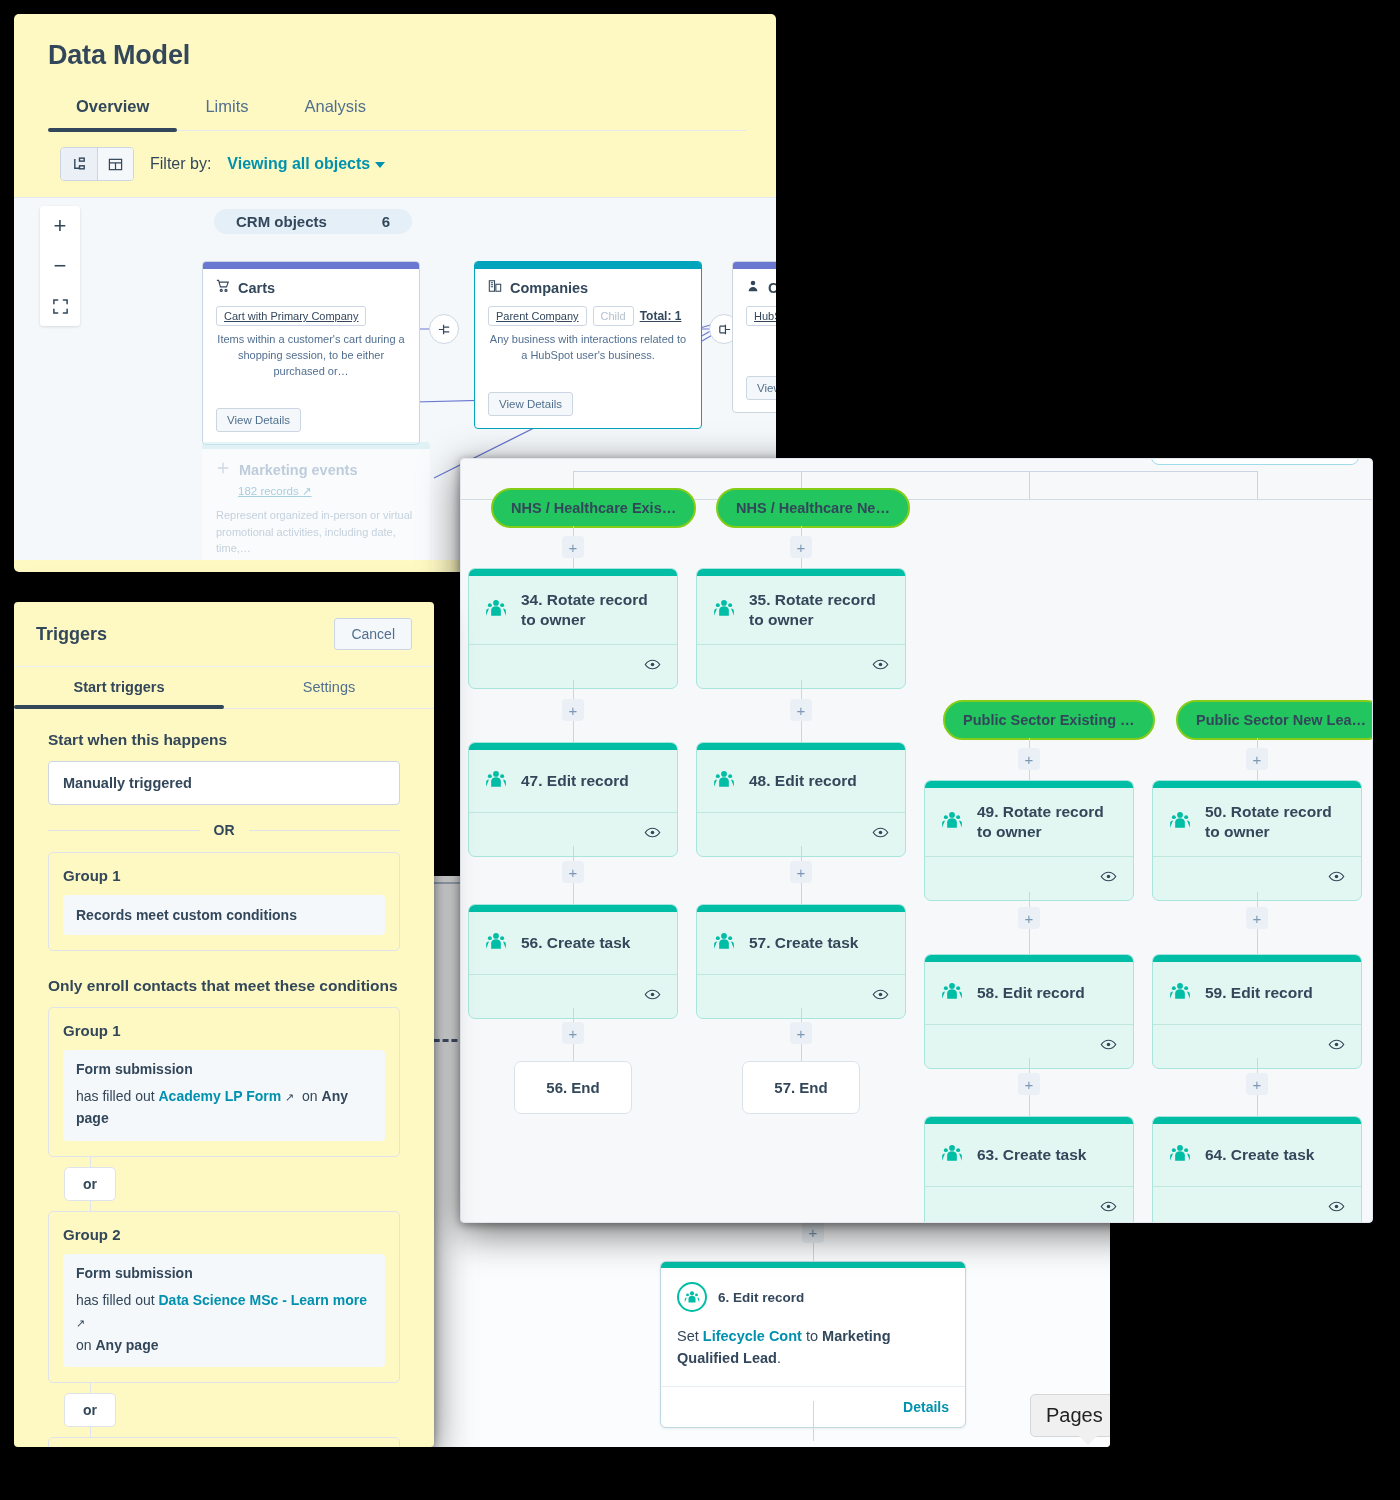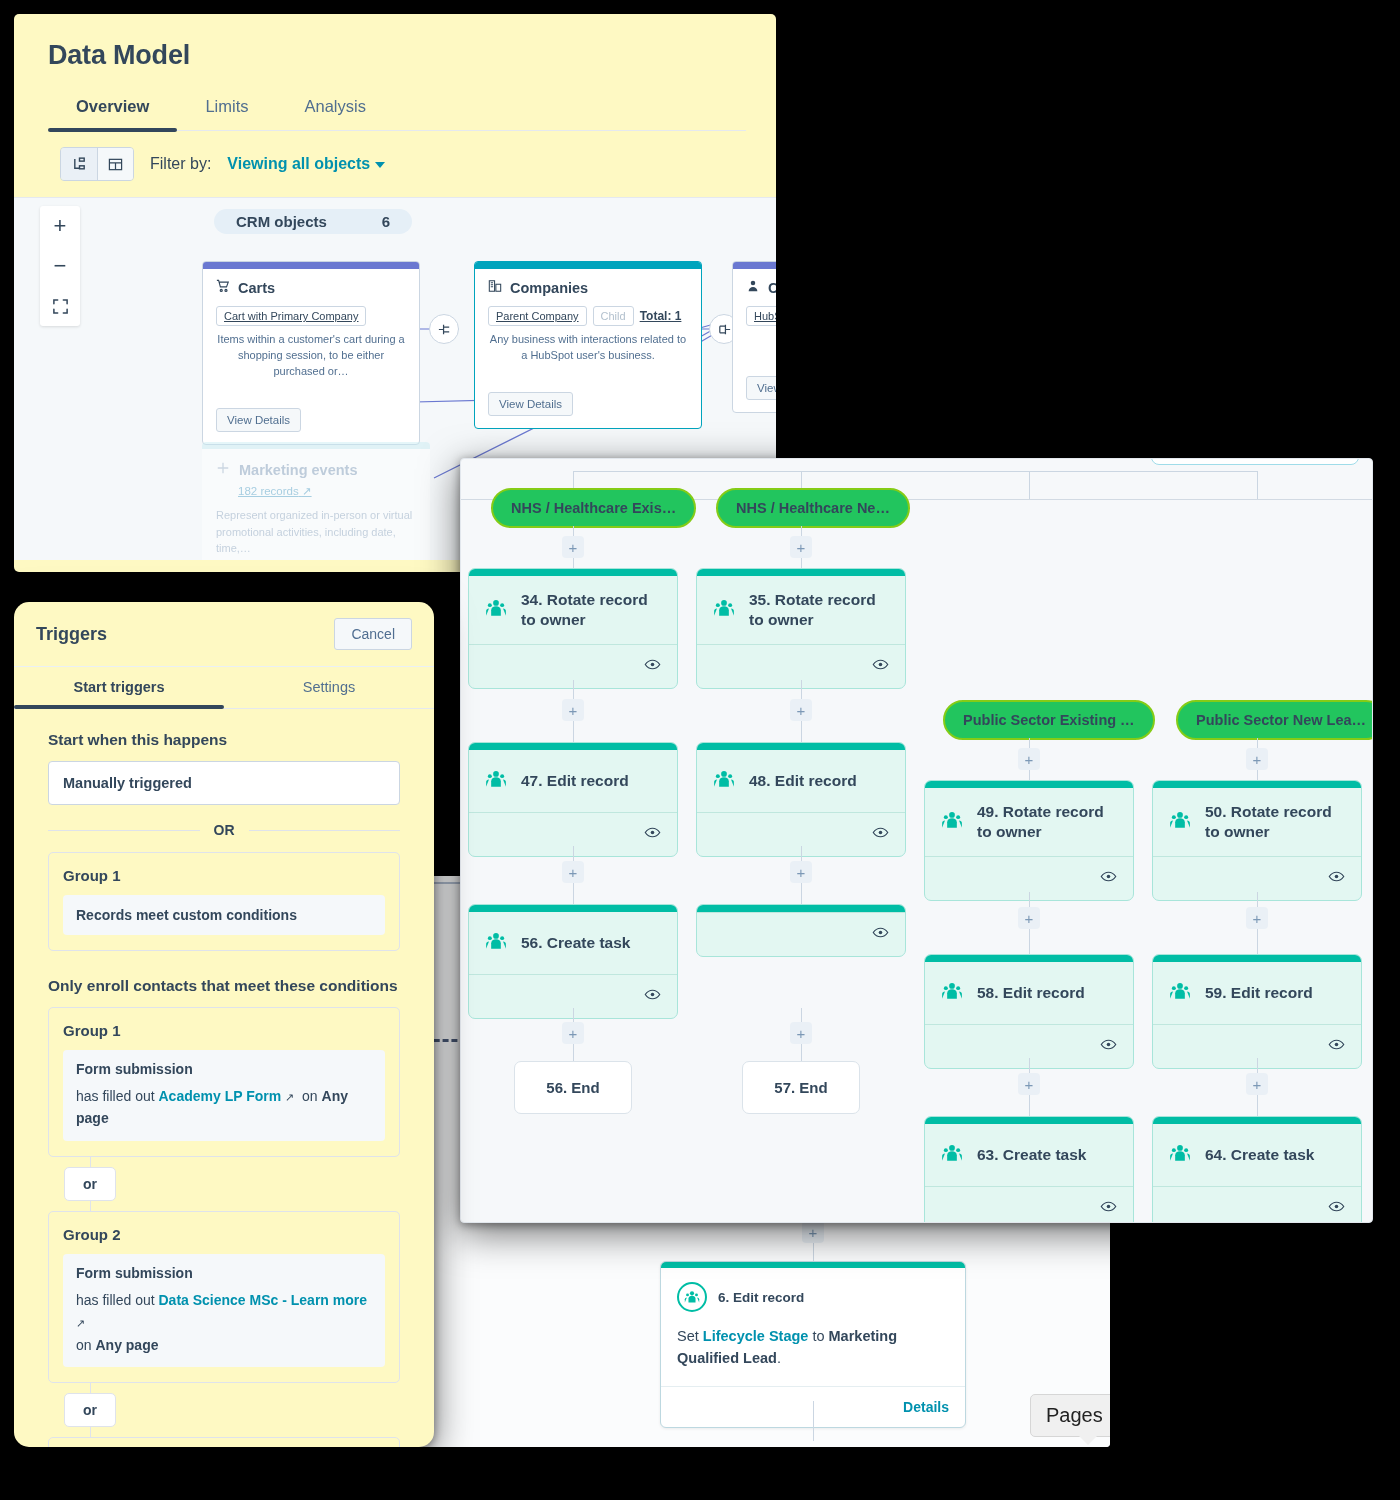--- a/index.html
+++ b/index.html
@@ -109,21 +109,21 @@
     overflow: hidden; opacity: .45;
   }
   .ghost-card .bar { height: 7px; background: #c7ecf2; }
   .ghost-card .body { padding: 12px 14px; }
   .ghost-head { display:flex; align-items:center; gap:9px; font-size: 14.5px; color:#7c98b6; font-weight:600;}
   .ghost-link { font-size: 11.5px; color: #4a9cc4; text-decoration: underline; margin: 6px 0 9px 22px;}
   .ghost-desc { font-size: 11px; line-height: 1.5; color:#8ba3bd; }
 
   
   #triggers-panel {
-    left: 14px; top: 602px; width: 420px; height: 845px; border-radius: 15px;
+    left: 14px; top: 602px; width: 420px; height: 845px;
   }
   .tg-head {
     display:flex; align-items:center; justify-content: space-between;
     padding: 16px 22px 16px 22px; border-bottom: 1px solid #eaf0f6;
   }
   .tg-title { font-size: 18px; font-weight: 700; color:#33475b; }
   .tg-cancel {
     border: 1px solid #cbd6e2; background:#f5f8fa; border-radius: 3px;
     padding: 7px 16px; font-size: 14px; color:#506e91; cursor:pointer;
   }
@@ -431,21 +431,21 @@
               <circle cx="10" cy="5.4" r="2.6"></circle>
                 <path d="M5.6 17v-5c0-2.2 2-3.6 4.4-3.6s4.4 1.4 4.4 3.6v5z"></path>
               <circle cx="4.4" cy="7.4" r="1.8"></circle>
                 <path d="M1 17v-4.2c0-1.3 1.1-2.2 2.6-2.3"></path>
               <circle cx="15.6" cy="7.4" r="1.8"></circle>
                 <path d="M19 17v-4.2c0-1.3-1.1-2.2-2.6-2.3"></path>
             </svg>
           </span>
           <span class="e6-t">6. Edit record</span>
         </div>
-        <div class="e6-text"><span>Set </span><span class="lnk">Lifecycle Stage</span><span> to </span><b>Marketing Qualified Lead</b><span>.</span></div>
+        <div class="e6-text"><span>Set </span><span class="lnk">Lifecycle Cont</span><span> to </span><b>Marketing Qualified Lead</b><span>.</span></div>
       </div>
       <div class="e6-foot">
         <span>Details</span>
       </div>
     </div>
     <div class="vline" style="left:403px;top:525px;height:40px;"></div>
 
     <div class="pages-tip">Pages</div>
   </div>
 
@@ -600,20 +600,33 @@
                 <circle cx="10" cy="10" r="2.1" fill="#33475b" stroke="none"></circle>
             </svg>
           </span>
         </div>
       </div>
       <div class="conn" style="left:340px;top:387px;width:1px;height:58px;"></div>
       <div class="plus-node" style="left:329px;top:402px;">+</div>
 
       <div class="act-card" style="left:235px;top:445px;">
         <div class="topbar"></div>
+        <div class="row">
+          <span>
+            <svg width="22" height="22" viewBox="0 0 20 20" fill="#00bda5">
+              <circle cx="10" cy="5.4" r="2.6"></circle>
+                <path d="M5.6 17v-5c0-2.2 2-3.6 4.4-3.6s4.4 1.4 4.4 3.6v5z"></path>
+              <circle cx="4.4" cy="7.4" r="1.8"></circle>
+                <path d="M1 17v-4.2c0-1.3 1.1-2.2 2.6-2.3"></path>
+              <circle cx="15.6" cy="7.4" r="1.8"></circle>
+                <path d="M19 17v-4.2c0-1.3-1.1-2.2-2.6-2.3"></path>
+            </svg>
+          </span>
+          <span class="lbl">57. Create task</span>
+        </div>
         <div class="foot">
           <span>
             <svg width="17" height="17" viewBox="0 0 20 20" fill="none" stroke="#33475b" stroke-width="1.4">
               <path d="M1.5 10S4.8 5 10 5s8.5 5 8.5 5-3.3 5-8.5 5-8.5-5-8.5-5z"></path>
                 <circle cx="10" cy="10" r="2.1" fill="#33475b" stroke="none"></circle>
             </svg>
           </span>
         </div>
       </div>
       <div class="conn" style="left:340px;top:549px;width:1px;height:56px;"></div>

